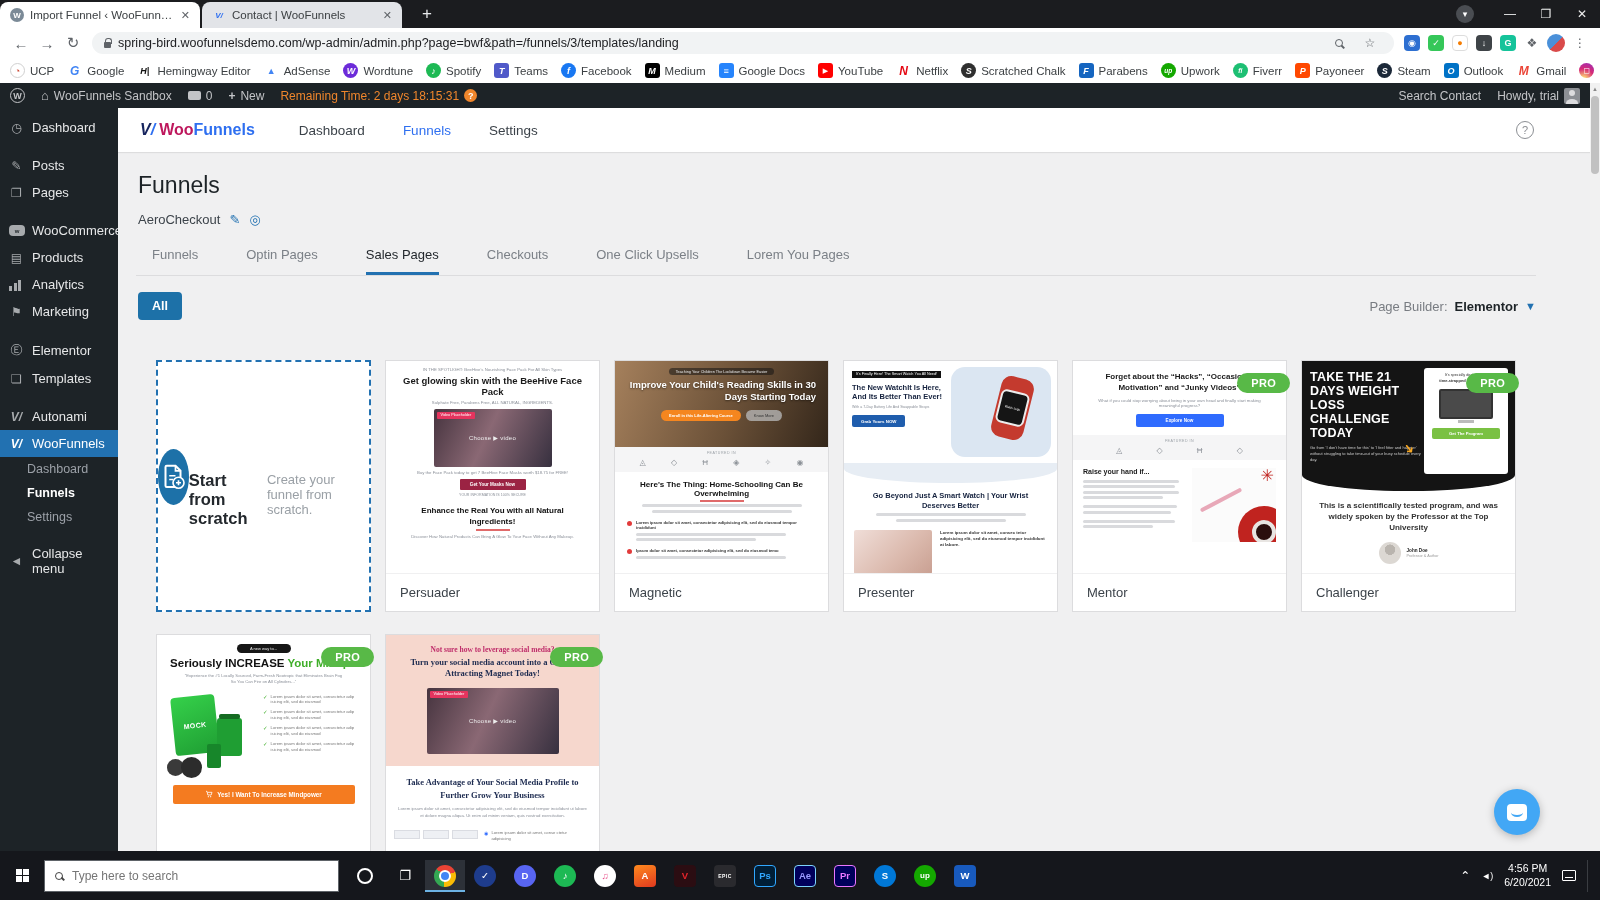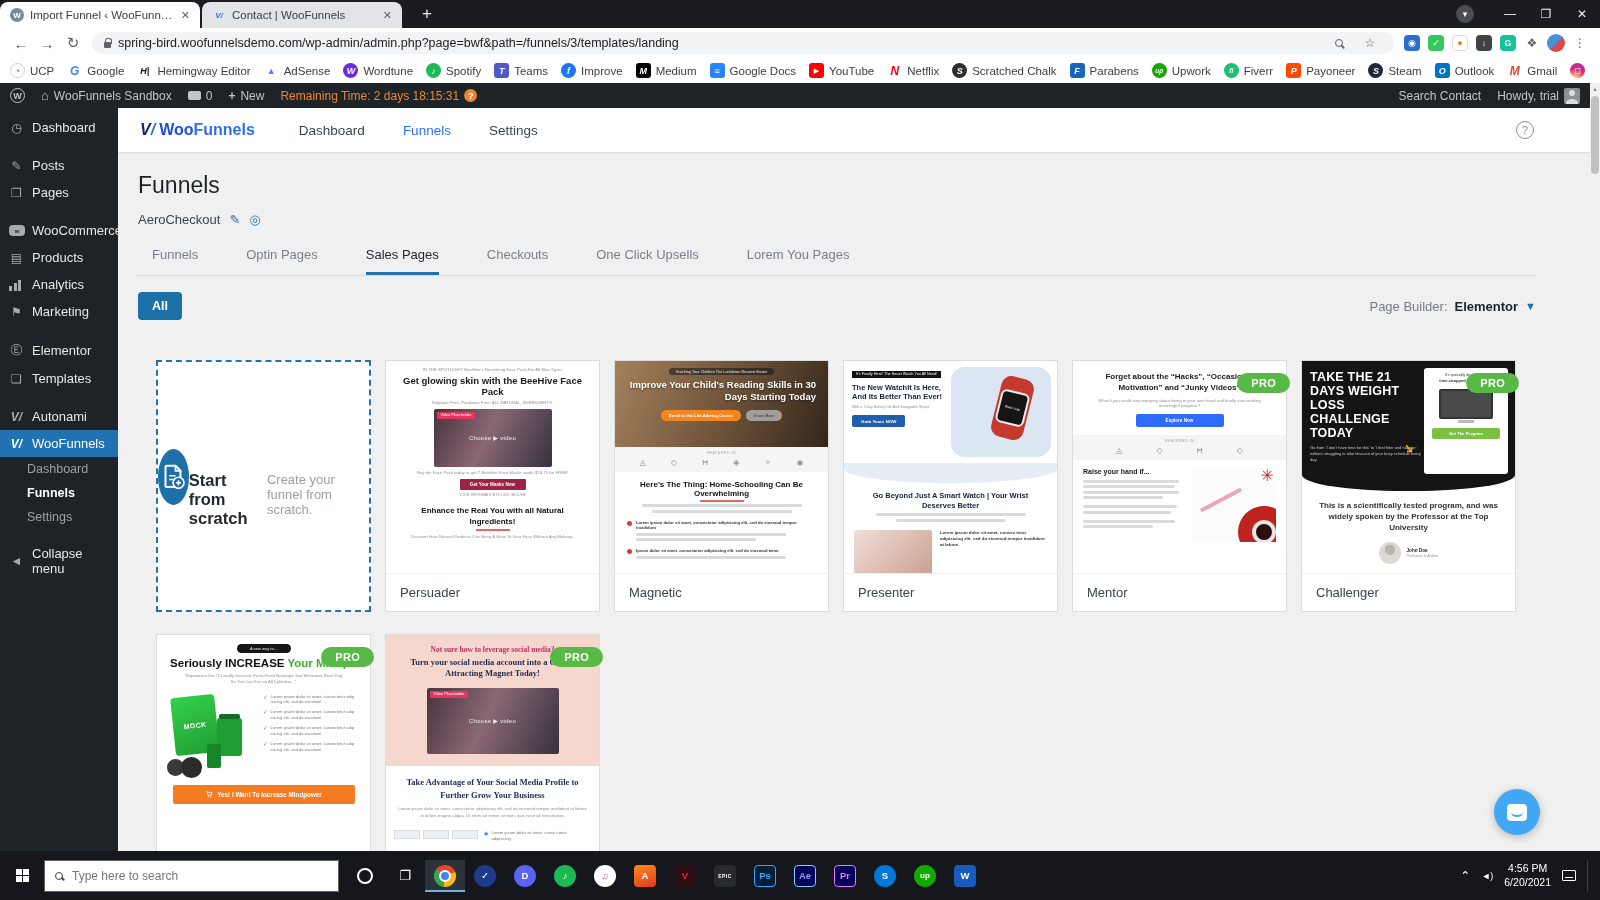--- a/index.html
+++ b/index.html
@@ -73,21 +73,21 @@
   .woo-bub{ width:16px; height:11px; background:#a7aaad; border-radius:4px; color:#1d2327; font-size:6px; font-weight:700; display:flex; align-items:center; justify-content:center; }
   .bars3{ display:flex; align-items:flex-end; gap:1.5px; height:12px; }
   .bars3 i{ width:3px; background:#a7aaad; display:block; }
   .vlogo{ font-style:italic; font-weight:800; font-size:11px; color:#fff; }
 
   .content{ flex:1; background:#f0f0f1; position:relative; overflow:hidden; }
   .topbar{ height:44px; background:#fff; display:flex; align-items:center; box-shadow:0 1px 1px rgba(0,0,0,.08); position:relative; z-index:2; }
   .logo{ margin-left:22px; font-size:16px; font-weight:800; display:flex; align-items:center; gap:4px; }
   .logo .vmark{ font-style:italic; color:#16245e; }
   .logo .vmark b{ color:#2e6ff0; }
-  .logo .woo{ color:#1d4ed8; }
+  .logo .woo{ color:#be185d; }
   .logo .fun{ color:#2e6ff0; }
   .appnav{ display:flex; gap:38px; margin-left:44px; font-size:13.5px; color:#3c434a; }
   .appnav .on{ color:#2e6ff0; }
   .help-circ{ margin-left:auto; margin-right:56px; width:18px; height:18px; border:1.5px solid #8c8f94; border-radius:50%; color:#8c8f94; font-size:11px; display:flex; align-items:center; justify-content:center; }
 
   .page-title{ font-size:23px; font-weight:500; color:#1d2327; margin:20px 0 0 20px; }
   .aero{ display:flex; align-items:center; gap:9px; margin:13px 0 0 20px; font-size:13px; color:#3c434a; }
   .aero .ic{ color:#2271b1; font-size:13px; }
 
   .ftabs{ display:flex; gap:48px; margin:20px 0 0 34px; font-size:13px; color:#7b8087; }
@@ -328,21 +328,21 @@
   <span class="bm">
       <i class="bm-ic round" style="background:#1DB954;color:#fff;">♪</i>
       <span>Spotify</span>
     </span>
   <span class="bm">
       <i class="bm-ic" style="background:#5059C9;color:#fff;">T</i>
       <span>Teams</span>
     </span>
   <span class="bm">
       <i class="bm-ic round" style="background:#1877F2;color:#fff;">f</i>
-      <span>Improve</span>
+      <span>Facebook</span>
     </span>
   <span class="bm">
       <i class="bm-ic" style="background:#000;color:#fff;">M</i>
       <span>Medium</span>
     </span>
   <span class="bm">
       <i class="bm-ic" style="background:#2684FC;color:#fff;">≡</i>
       <span>Google Docs</span>
     </span>
   <span class="bm">

